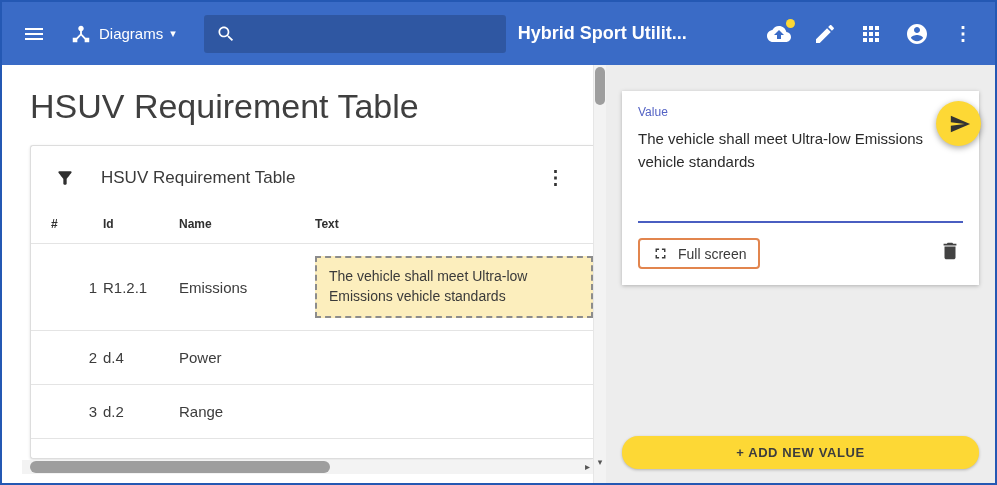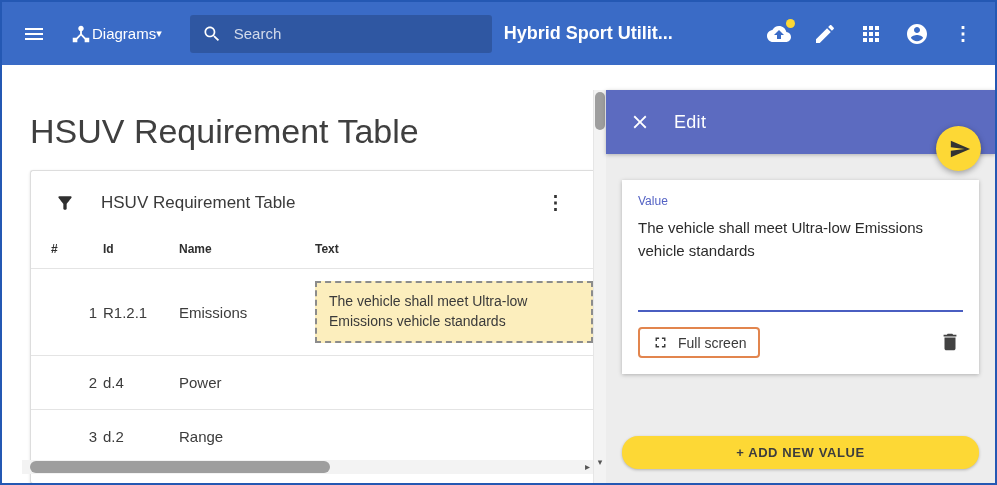--- a/index.html
+++ b/index.html
@@ -4,35 +4,35 @@
 <style>
   * { box-sizing: border-box; margin: 0; padding: 0; }
   html,body { width: 997px; height: 485px; font-family: "Liberation Sans","DejaVu Sans",sans-serif; background:#fff; }
   .app { width: 997px; height: 485px; border: 2px solid #2458b3; display:flex; flex-direction:column; overflow:hidden; background:#fff; }
 
   
   .topbar { flex:0 0 63px; background:#3a6bc6; display:flex; align-items:center; padding:0 12px; color:#fff; }
   .icon-btn { width:40px; height:40px; display:flex; align-items:center; justify-content:center;
               border:none; background:transparent; color:#fff; cursor:pointer; position:relative; flex:0 0 auto; }
   .icon-btn svg { width:24px; height:24px; fill:currentColor; }
-  .diagrams { display:flex; align-items:center; margin-left:16px; color:#fff; font-size:15px; cursor:pointer; background:none; border:none; }
+  .diagrams { display:flex; align-items:center; gap:7px; margin-left:16px; color:#fff; font-size:15px; cursor:pointer; background:none; border:none; }
   .diagrams svg { width:22px; height:22px; fill:#fff; }
   .caret { font-size:11px; line-height:1; }
   .search { margin-left:28px; width:302px; height:38px; background:rgba(0,0,0,.18); border-radius:3px;
             display:flex; align-items:center; padding:0 12px; gap:12px; }
   .search svg { width:20px; height:20px; fill:#fff; flex:0 0 auto; }
   .search input { background:transparent; border:none; outline:none; color:#fff; font-size:15px; width:100%; }
   .search input::placeholder { color:rgba(255,255,255,.78); }
   .app-title { margin-left:12px; font-size:18px; font-weight:700; white-space:nowrap; color:#fff; }
   .topbar-right { margin-left:auto; display:flex; align-items:center; gap:6px; }
   .badge-dot { position:absolute; top:5px; right:4px; width:9px; height:9px; border-radius:50%; background:#fdd835; }
   .vdots { font-size:19px; font-weight:700; line-height:1; }
 
   
-  .content { flex:1; display:flex; min-height:0;margin-top:25px; }
+  .content { flex:1; display:flex; min-height:0; }
 
   
   .left-pane { flex:1; position:relative; background:#fff; min-width:0; overflow:hidden; }
   .page-title { font-size:34px; font-weight:400; color:#3f3f3f; margin:22px 0 0 28px; white-space:nowrap; }
 
   .table-card { position:absolute; left:28px; top:80px; right:0; height:314px; background:#fff;
                 border:1px solid #ddd; border-right:none; border-radius:3px 0 0 3px;
                 box-shadow:0 1px 3px rgba(0,0,0,.12); overflow:hidden; }
   .card-header { display:flex; align-items:center; gap:26px; padding:20px 22px 16px 24px; }
   .card-header .funnel { width:20px; height:20px; fill:#2f2f2f; cursor:pointer; flex:0 0 auto; }
@@ -69,21 +69,21 @@
   .fab { position:absolute; top:36px; right:14px; width:45px; height:45px; border-radius:50%; background:#fdd835;
          border:none; box-shadow:0 2px 6px rgba(0,0,0,.35); display:flex; align-items:center; justify-content:center;
          cursor:pointer; z-index:5; color:#333; }
   .fab svg { width:22px; height:22px; fill:currentColor; margin-left:2px; }
 
   .value-card { margin:26px 16px 0; background:#fff; border-radius:0; box-shadow:0 1px 4px rgba(0,0,0,.25);
                 padding:14px 16px 16px; }
   .value-label { font-size:12px; color:#5362c4; margin-bottom:9px; }
   .value-text { font-size:15px; color:#2b2b2b; line-height:1.5; }
   .value-underline { border-bottom:2px solid #4a5ec1; margin-top:48px; }
-  .value-actions { display:flex; align-items:flex-end; justify-content:space-between; margin-top:15px; }
+  .value-actions { display:flex; align-items:flex-start; justify-content:space-between; margin-top:15px; }
   .fullscreen-btn { display:flex; align-items:center; gap:9px; border:2px solid #e2854e; border-radius:4px;
                     background:#fff; padding:5px 12px; font-size:14px; color:#3a3a3a; cursor:pointer; }
   .fullscreen-btn svg { width:17px; height:17px; fill:#3a3a3a; }
   .trash-btn { border:none; background:none; color:#424242; cursor:pointer; padding:2px; }
   .trash-btn svg { width:22px; height:22px; fill:currentColor; }
 
   .add-btn { position:absolute; left:16px; right:16px; bottom:14px; height:33px; background:#fdd835; border:none;
              border-radius:16px; font-family:inherit; font-size:13px; font-weight:700; color:#3d3d3d; letter-spacing:.6px;
              box-shadow:0 1px 3px rgba(0,0,0,.25); cursor:pointer; }
 </style>
@@ -104,21 +104,20 @@
           <path d="M17 16l-4-4V8.82C14.16 8.4 15 7.3 15 6c0-1.66-1.34-3-3-3S9 4.34 9 6c0 1.3.84 2.4 2 2.82V12l-4 4H3v5h5v-3.05l4-4.2 4 4.2V21h5v-5h-4z"></path>
         </svg>
       <span>Diagrams</span>
       <span class="caret">▾</span>
     </button>
 
     <div class="search">
       <svg viewBox="0 0 24 24">
           <path d="M15.5 14h-.79l-.28-.27C15.41 12.59 16 11.11 16 9.5 16 5.91 13.09 3 9.5 3S3 5.91 3 9.5 5.91 16 9.5 16c1.61 0 3.09-.59 4.23-1.57l.27.28v.79l5 4.99L20.49 19l-4.99-5zm-6 0C7.01 14 5 11.99 5 9.5S7.01 5 9.5 5 14 7.01 14 9.5 11.99 14 9.5 14z"></path>
         </svg>
-      <input type="text" placeholder="Search" style="">
     </div>
 
     <div class="app-title">Hybrid Sport Utilit...</div>
 
     <div class="topbar-right">
       <button class="icon-btn">
         <svg viewBox="0 0 24 24">
             <path d="M19.35 10.04C18.67 6.59 15.64 4 12 4 9.11 4 6.6 5.64 5.35 8.04 2.34 8.36 0 10.91 0 14c0 3.31 2.69 6 6 6h13c2.76 0 5-2.24 5-5 0-2.64-2.05-4.78-4.65-4.96zM14 13v4h-4v-4H7l5-5 5 5h-3z"></path>
           </svg>
         <span class="badge-dot"></span>
@@ -194,28 +193,20 @@
         <span class="h-arrow">▸</span>
       </div>
     </main>
 
     <div class="v-scroll">
       <div class="v-thumb"></div>
       <span class="v-arrow">▾</span>
     </div>
 
     <aside class="right-panel">
-      <div class="panel-header">
-        <button class="close-btn">
-          <svg viewBox="0 0 24 24">
-              <path d="M19 6.41L17.59 5 12 10.59 6.41 5 5 6.41 10.59 12 5 17.59 6.41 19 12 13.41 17.59 19 19 17.59 13.41 12z"></path>
-            </svg>
-        </button>
-        <span class="panel-title">Edit</span>
-      </div>
 
       <button class="fab">
         <svg viewBox="0 0 24 24">
             <path d="M2.01 21L23 12 2.01 3 2 10l15 2-15 2z"></path>
           </svg>
       </button>
 
       <div class="value-card">
         <div class="value-label">Value</div>
         <div class="value-text">The vehicle shall meet Ultra-low Emissions vehicle standards</div>

